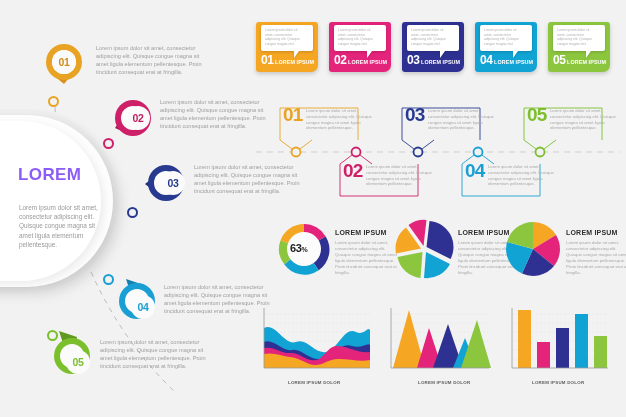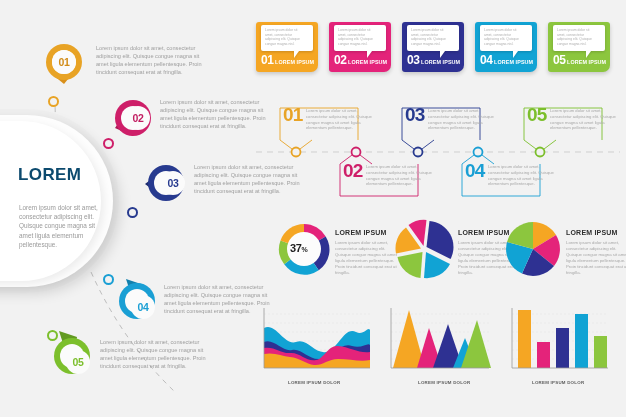--- a/index.html
+++ b/index.html
@@ -20,21 +20,21 @@
   }
   .left-panel-inner{
     position:absolute;left:-112px;top:121px;width:213px;height:160px;
     background:#ffffff;
     border-radius:0 112px 112px 0;
     box-shadow:3px 3px 8px rgba(0,0,0,.07);
   }
   .lp-title{
     position:absolute;left:18px;top:166px;width:110px;
     font-size:17px;font-weight:bold;line-height:17px;
-    letter-spacing:.4px;color:#0c4a6e;
+    letter-spacing:.4px;color:#8b5cf6;
   }
   .lp-body{
     position:absolute;left:19px;top:203px;width:85px;
     font-size:6.4px;line-height:9.2px;color:#9a9a9a;
   }
 
   
   .arc{position:absolute;left:0;top:0;width:250px;height:417px;pointer-events:none;}
 
   
@@ -266,21 +266,21 @@
     <g transform="translate(27,27)">
       <path d="M0 0 L0 -25 A25 25 0 0 1 21.7 -12.5 Z" fill="#e4237a"></path>
       <path d="M0 0 L21.7 -12.5 A25 25 0 0 1 14.7 21.3 Z" fill="#2e3192"></path>
       <path d="M0 0 L14.7 21.3 A25 25 0 0 1 -19.8 15.3 Z" fill="#11a3d4"></path>
       <path d="M0 0 L-19.8 15.3 A25 25 0 0 1 -23.5 -8.5 Z" fill="#8cc63e"></path>
       <path d="M0 0 L-23.5 -8.5 A25 25 0 0 1 0 -25 Z" fill="#f5a623"></path>
       <circle r="17" fill="#fcfcfc"></circle>
     </g>
   </svg>
   <div class="pct" style="left:290px;top:242px;">
-    <span>37</span><small>%</small>
+    <span>63</span><small>%</small>
   </div>
   <div class="pie-title" style="left:335px;top:229px;">LOREM IPSUM</div>
   <div class="pie-txt" style="left:335px;top:240px;">Lorem ipsum dolor sit amet, consectetur adipiscing elit. Quisque congue magna sit amet ligula elementum pellentesque. Proin tincidunt consequat erat at fringilla.</div>
 
   <svg style="position:absolute;left:393px;top:218px;" width="62" height="62" viewBox="0 0 62 62">
     <g transform="translate(31,31)">
       <g transform="translate(2.5,-2)">
           <path d="M0 0 L3 -26 A26 26 0 0 1 24 12 Z" fill="#2e3192"></path>
         </g>
       <g transform="translate(2,3)">

